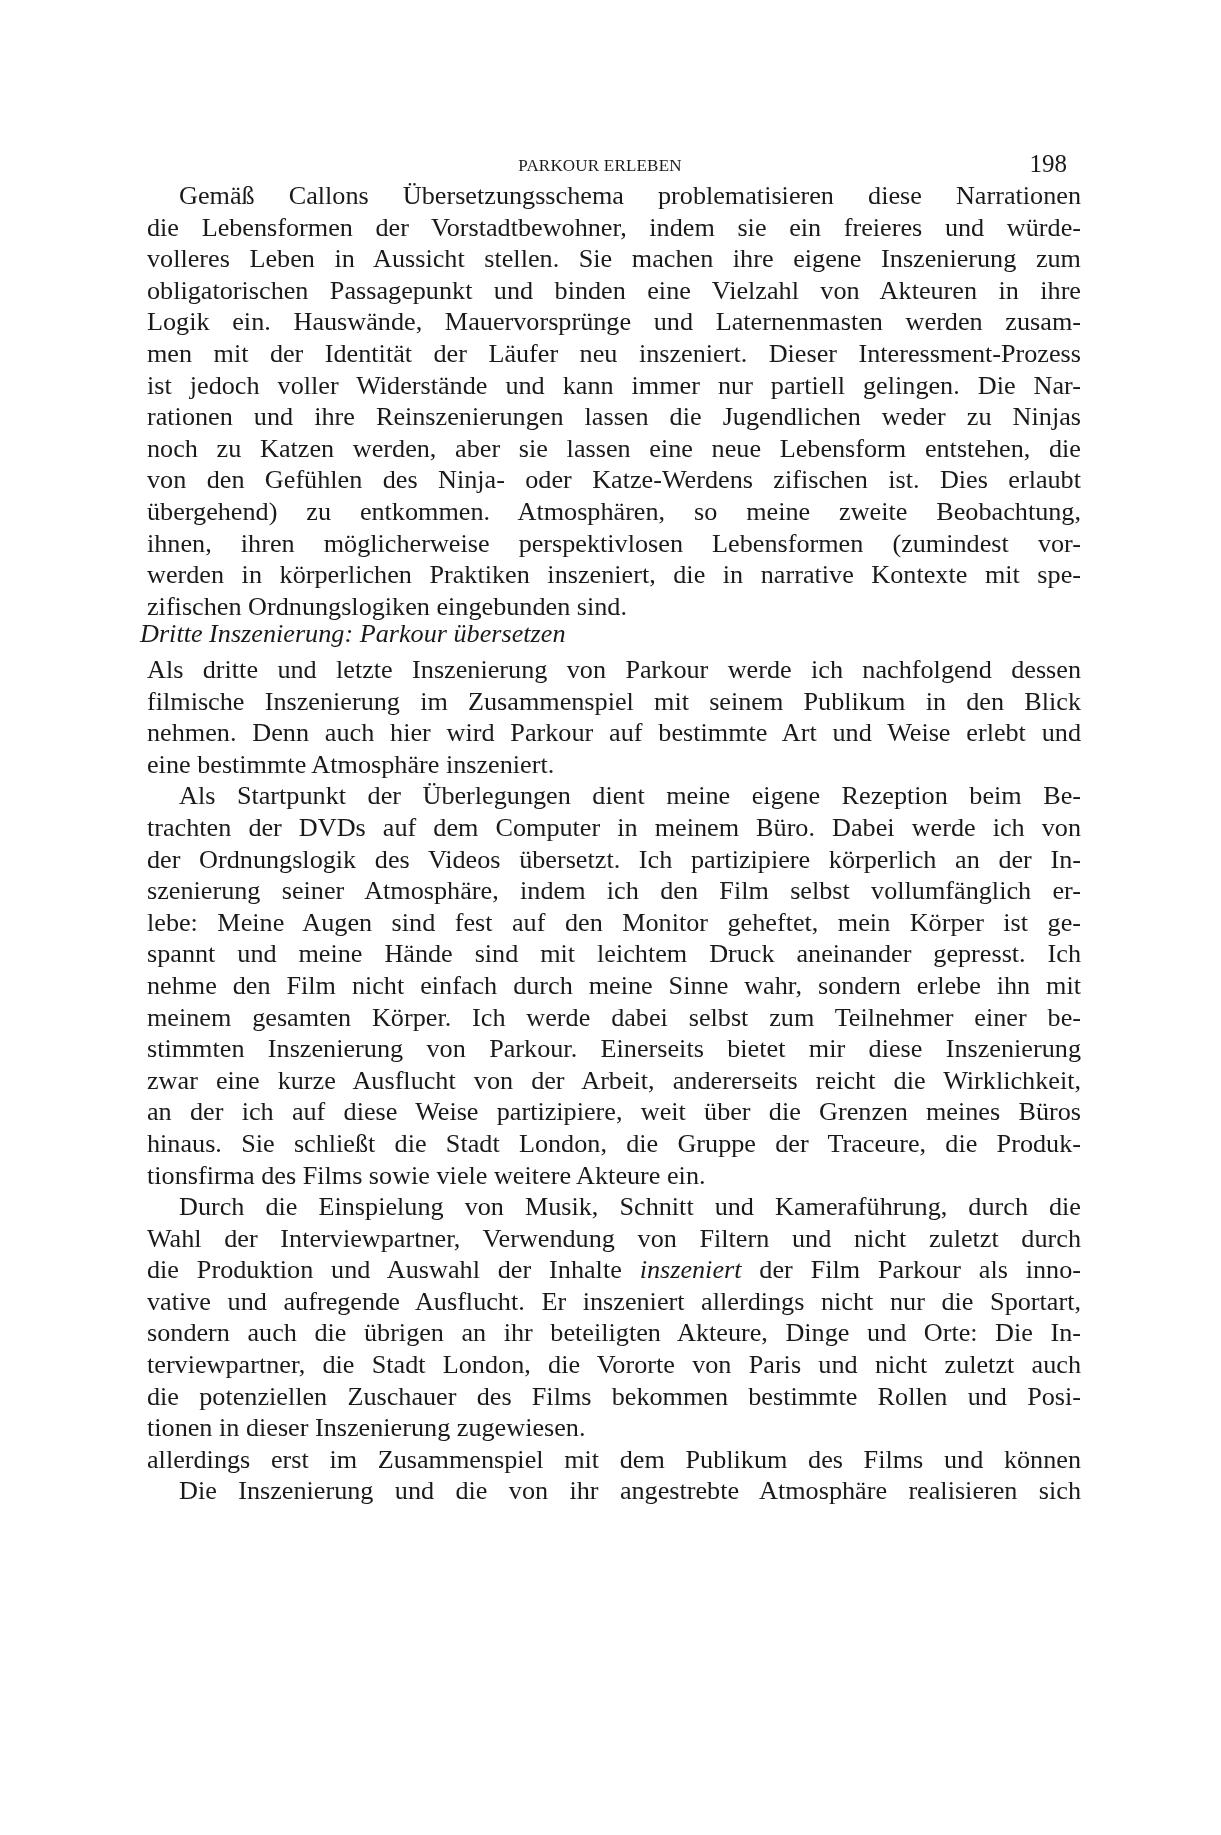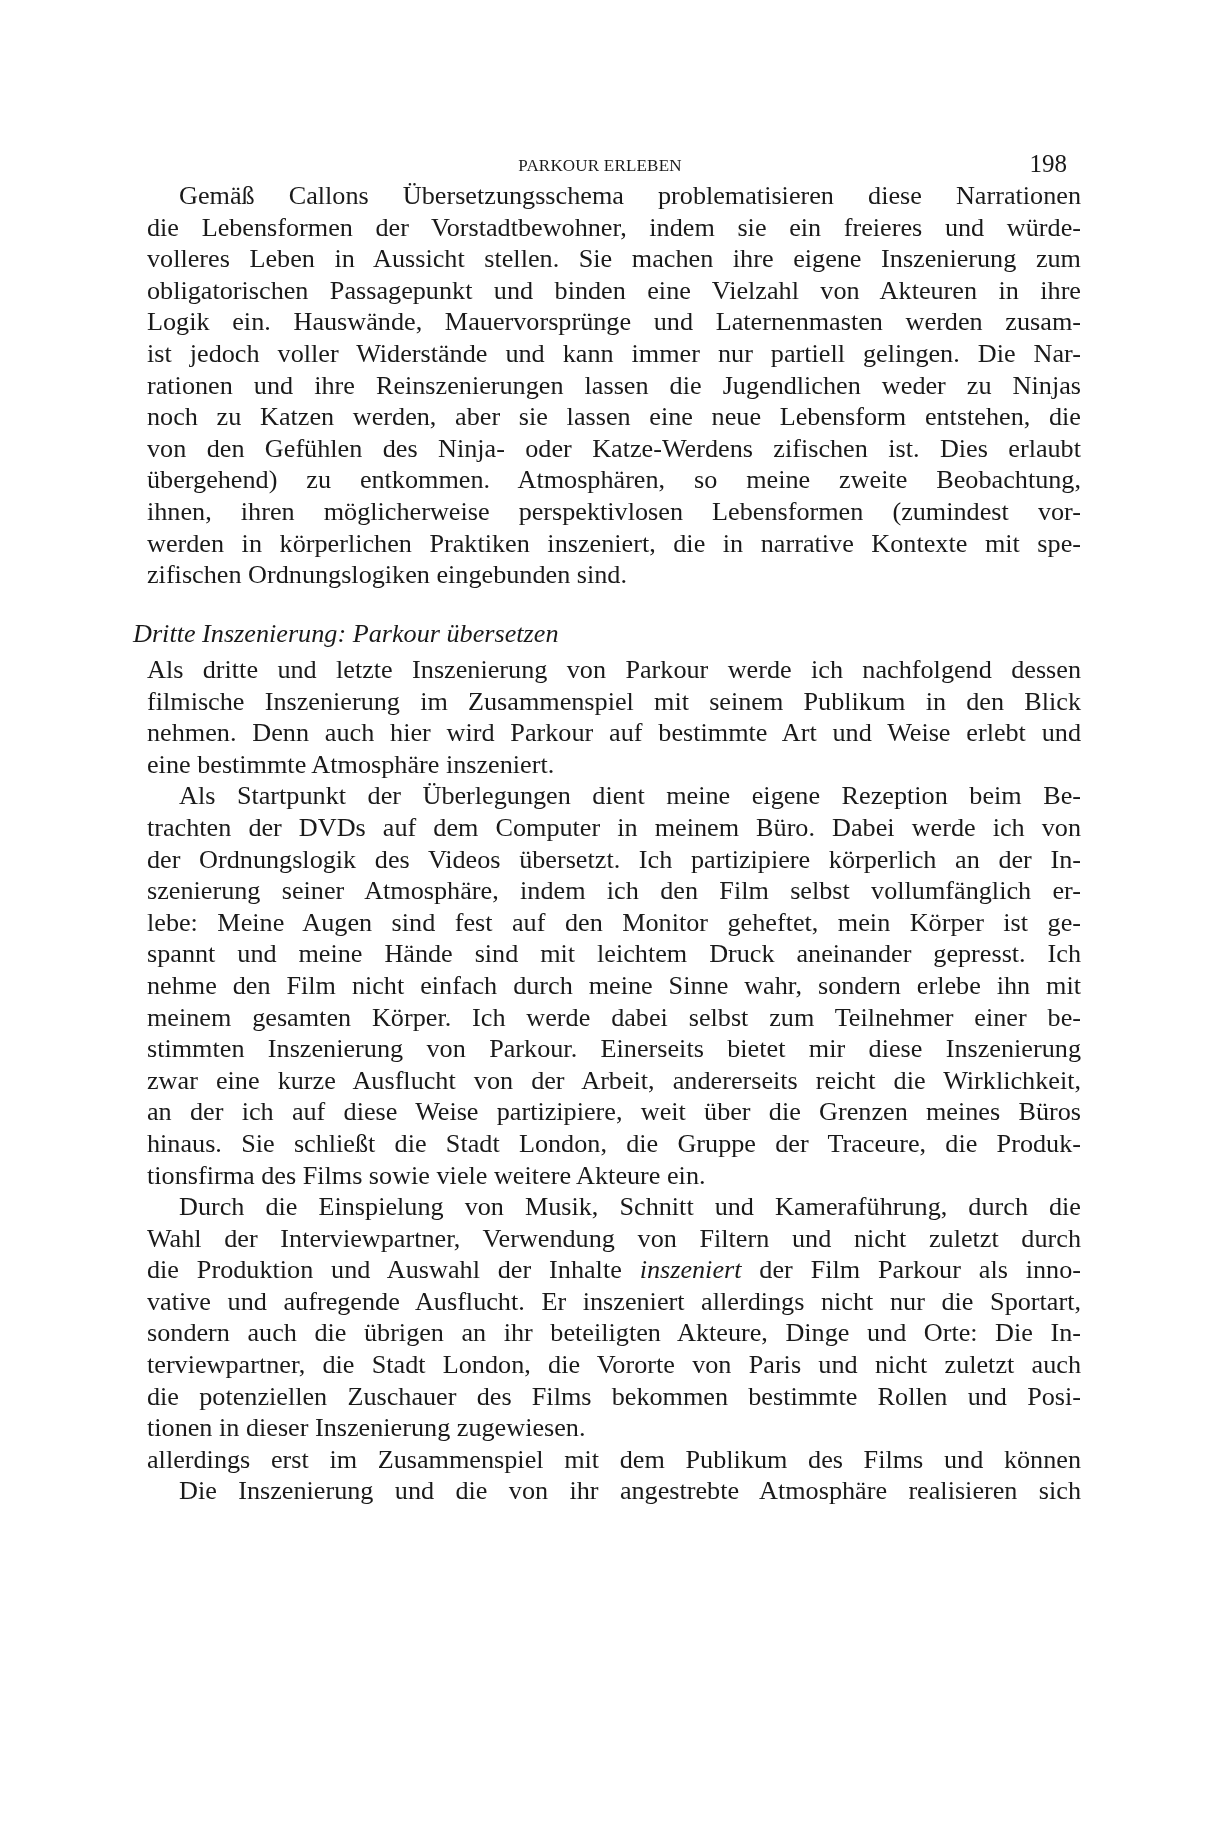--- a/index.html
+++ b/index.html
@@ -8,40 +8,41 @@
   .page { position:absolute; left:0; top:0; width:1221px; height:1835px; }
   .running-head { position:absolute; top:108px; left:133px; width:934px; height:30px;margin-top:44px; }
   .running-title { position:absolute; left:0; right:0; text-align:center; top:4px;
                    font-size:17px; letter-spacing:0.2px; }
   .page-number { position:absolute; right:0; top:-2px; font-size:25px; }
   .block { position:absolute; left:133px; width:934px;margin-left:14px; }
   .line { display:block; height:31.6px; line-height:31.6px; font-size:26.2px;
           white-space:nowrap; text-align:justify; text-align-last:justify; }
   .line.last { text-align-last:left; }
   .line.indent { padding-left:32px; }
-  .heading { position:absolute; left:133px; top:618px; font-size:26.2px; font-style:italic;
+  .heading { position:absolute; left:140px; top:618px; font-size:26.2px; font-style:italic;
              line-height:32px; white-space:nowrap; }
   em { font-style:italic; }
 </style>
 </head>
 <body>
 
 <div class="page">
   <div class="running-head">
     <span class="running-title">PARKOUR ERLEBEN</span>
     <span class="page-number">198</span>
   </div>
 
   <div class="block" id="block1" style="top:180px;">
       <div>
         <span class="line indent">Gemäß Callons Übersetzungsschema problematisieren diese Narrationen</span>
         <span class="line">die Lebensformen der Vorstadtbewohner, indem sie ein freieres und würde-</span>
         <span class="line">volleres Leben in Aussicht stellen. Sie machen ihre eigene Inszenierung zum</span>
         <span class="line">obligatorischen Passagepunkt und binden eine Vielzahl von Akteuren in ihre</span>
         <span class="line">Logik ein. Hauswände, Mauervorsprünge und Laternenmasten werden zusam-</span>
+        <span class="line">men mit der Identität der Läufer neu inszeniert. Dieser Interessment-Prozess</span>
         <span class="line">ist jedoch voller Widerstände und kann immer nur partiell gelingen. Die Nar-</span>
         <span class="line">rationen und ihre Reinszenierungen lassen die Jugendlichen weder zu Ninjas</span>
         <span class="line">noch zu Katzen werden, aber sie lassen eine neue Lebensform entstehen, die</span>
         <span class="line">von den Gefühlen des Ninja- oder Katze-Werdens zifischen ist. Dies erlaubt</span>
         <span class="line">übergehend) zu entkommen. Atmosphären, so meine zweite Beobachtung,</span>
         <span class="line">ihnen, ihren möglicherweise perspektivlosen Lebensformen (zumindest vor-</span>
         <span class="line">werden in körperlichen Praktiken inszeniert, die in narrative Kontexte mit spe-</span>
         <span class="line last">zifischen Ordnungslogiken eingebunden sind.</span>
       </div>
     </div>

